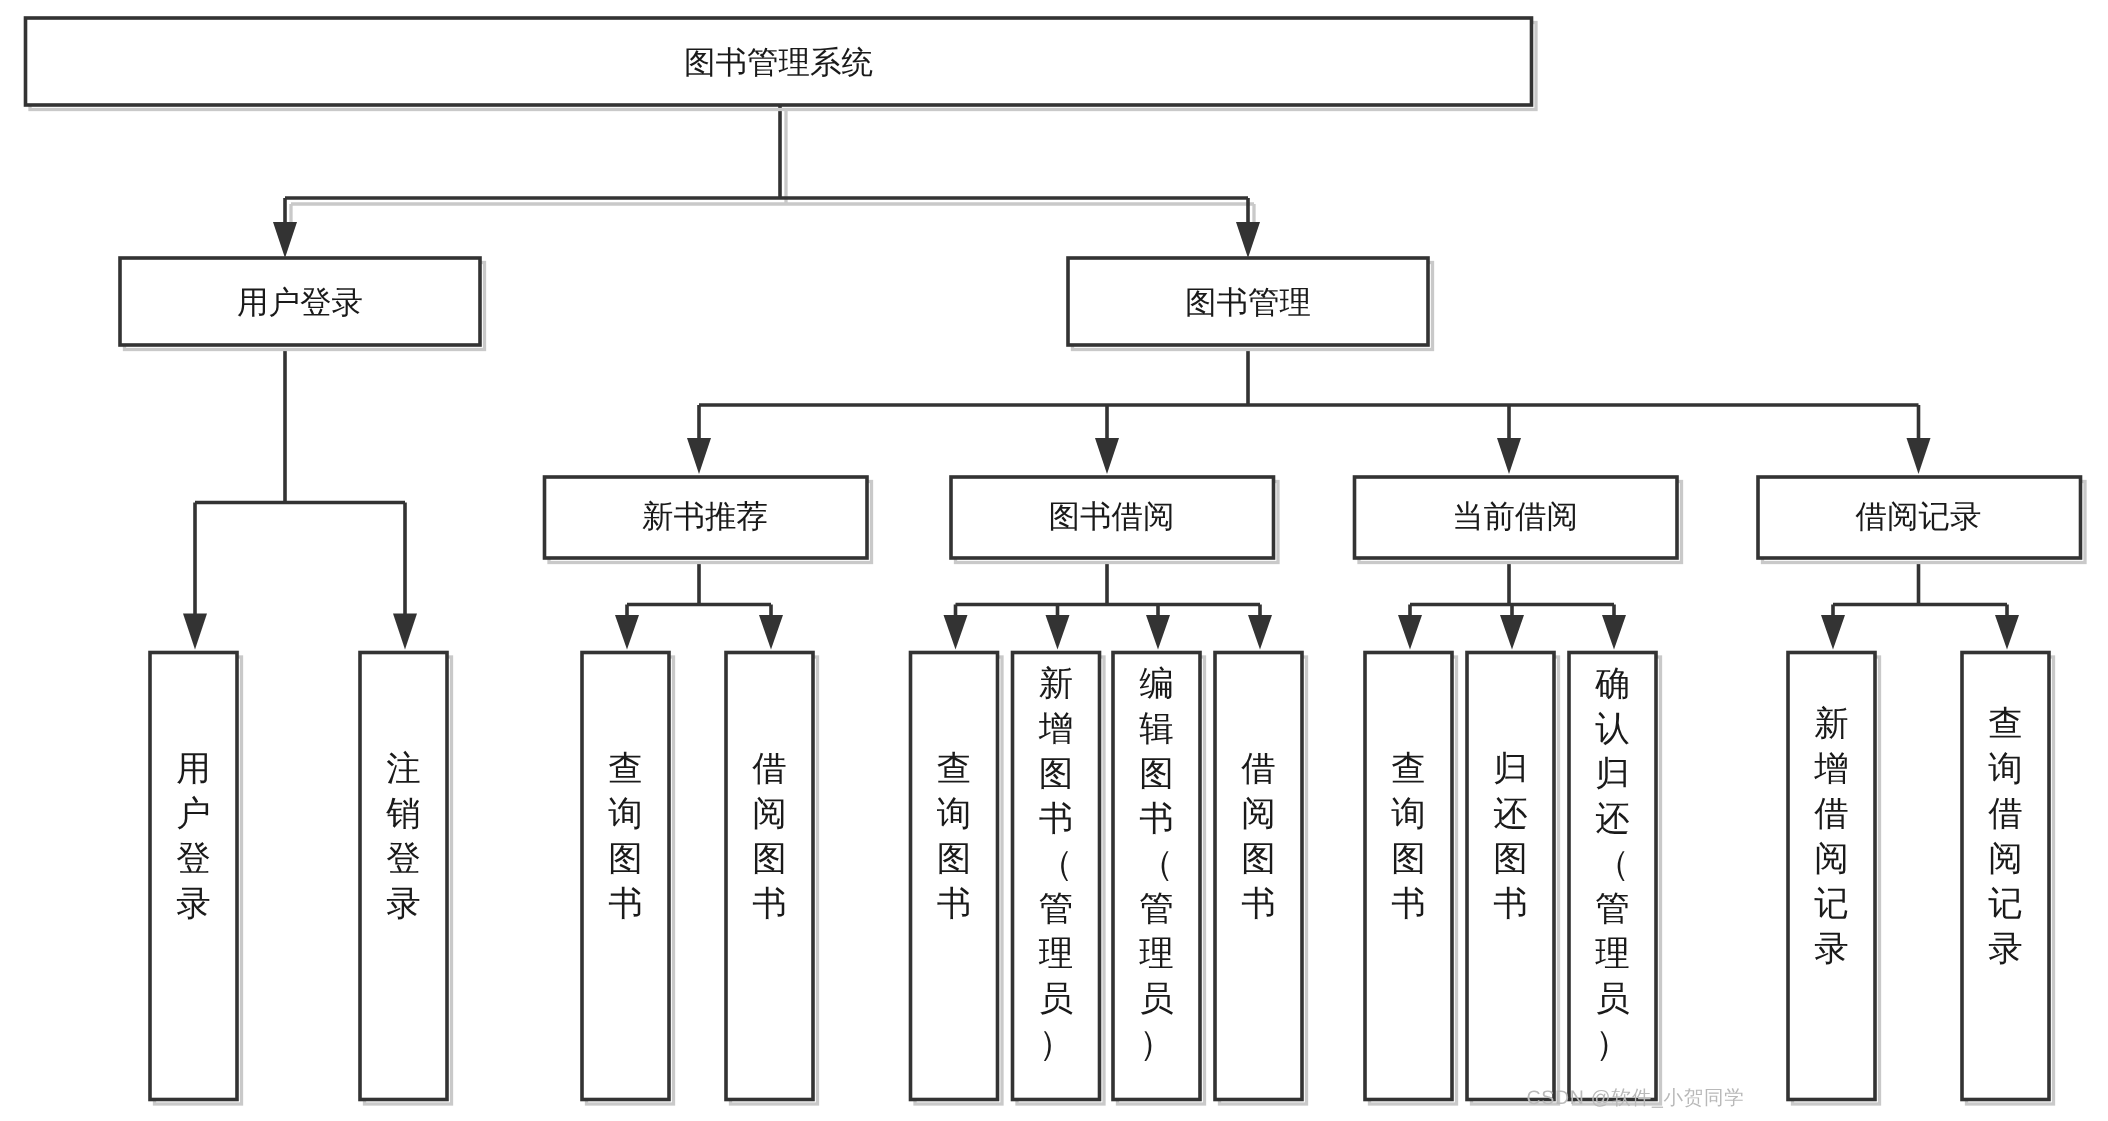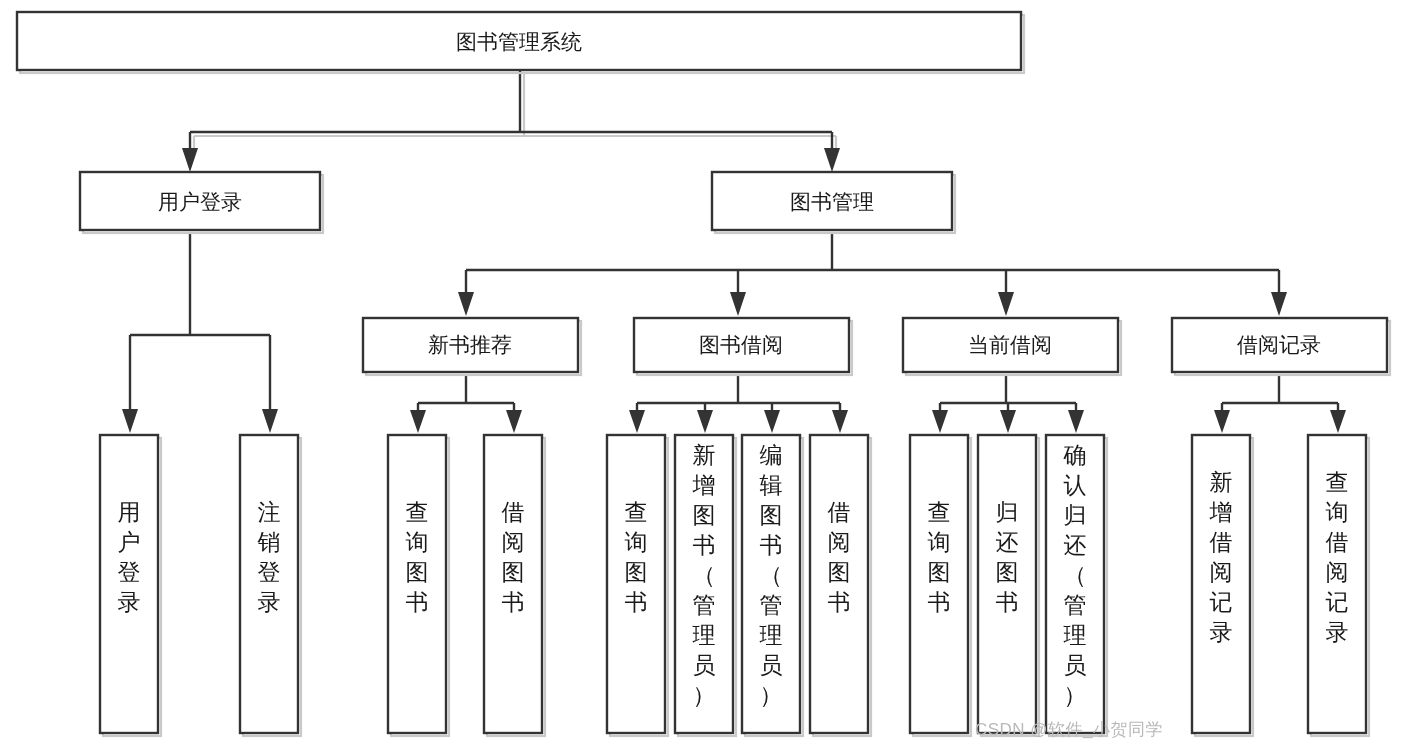--- a/index.html
+++ b/index.html
@@ -62,21 +62,21 @@
     fill: #1a1a1a;
     font-family: "Liberation Sans", "DejaVu Sans", sans-serif;
     font-size: 23px;
     text-anchor: middle;
   }
   .watermark {
     position: absolute;
     right: 8px;
     bottom: 6px;
     color: #b9b9b9;
-    font-size: 17px;
+    font-size: 13px;
     font-family: "Liberation Sans", "DejaVu Sans", sans-serif;
     letter-spacing: 0.5px;
     white-space: nowrap;
     user-select: none;
     text-align: center;
   }
 </style>
 </head>
 <body>
 

